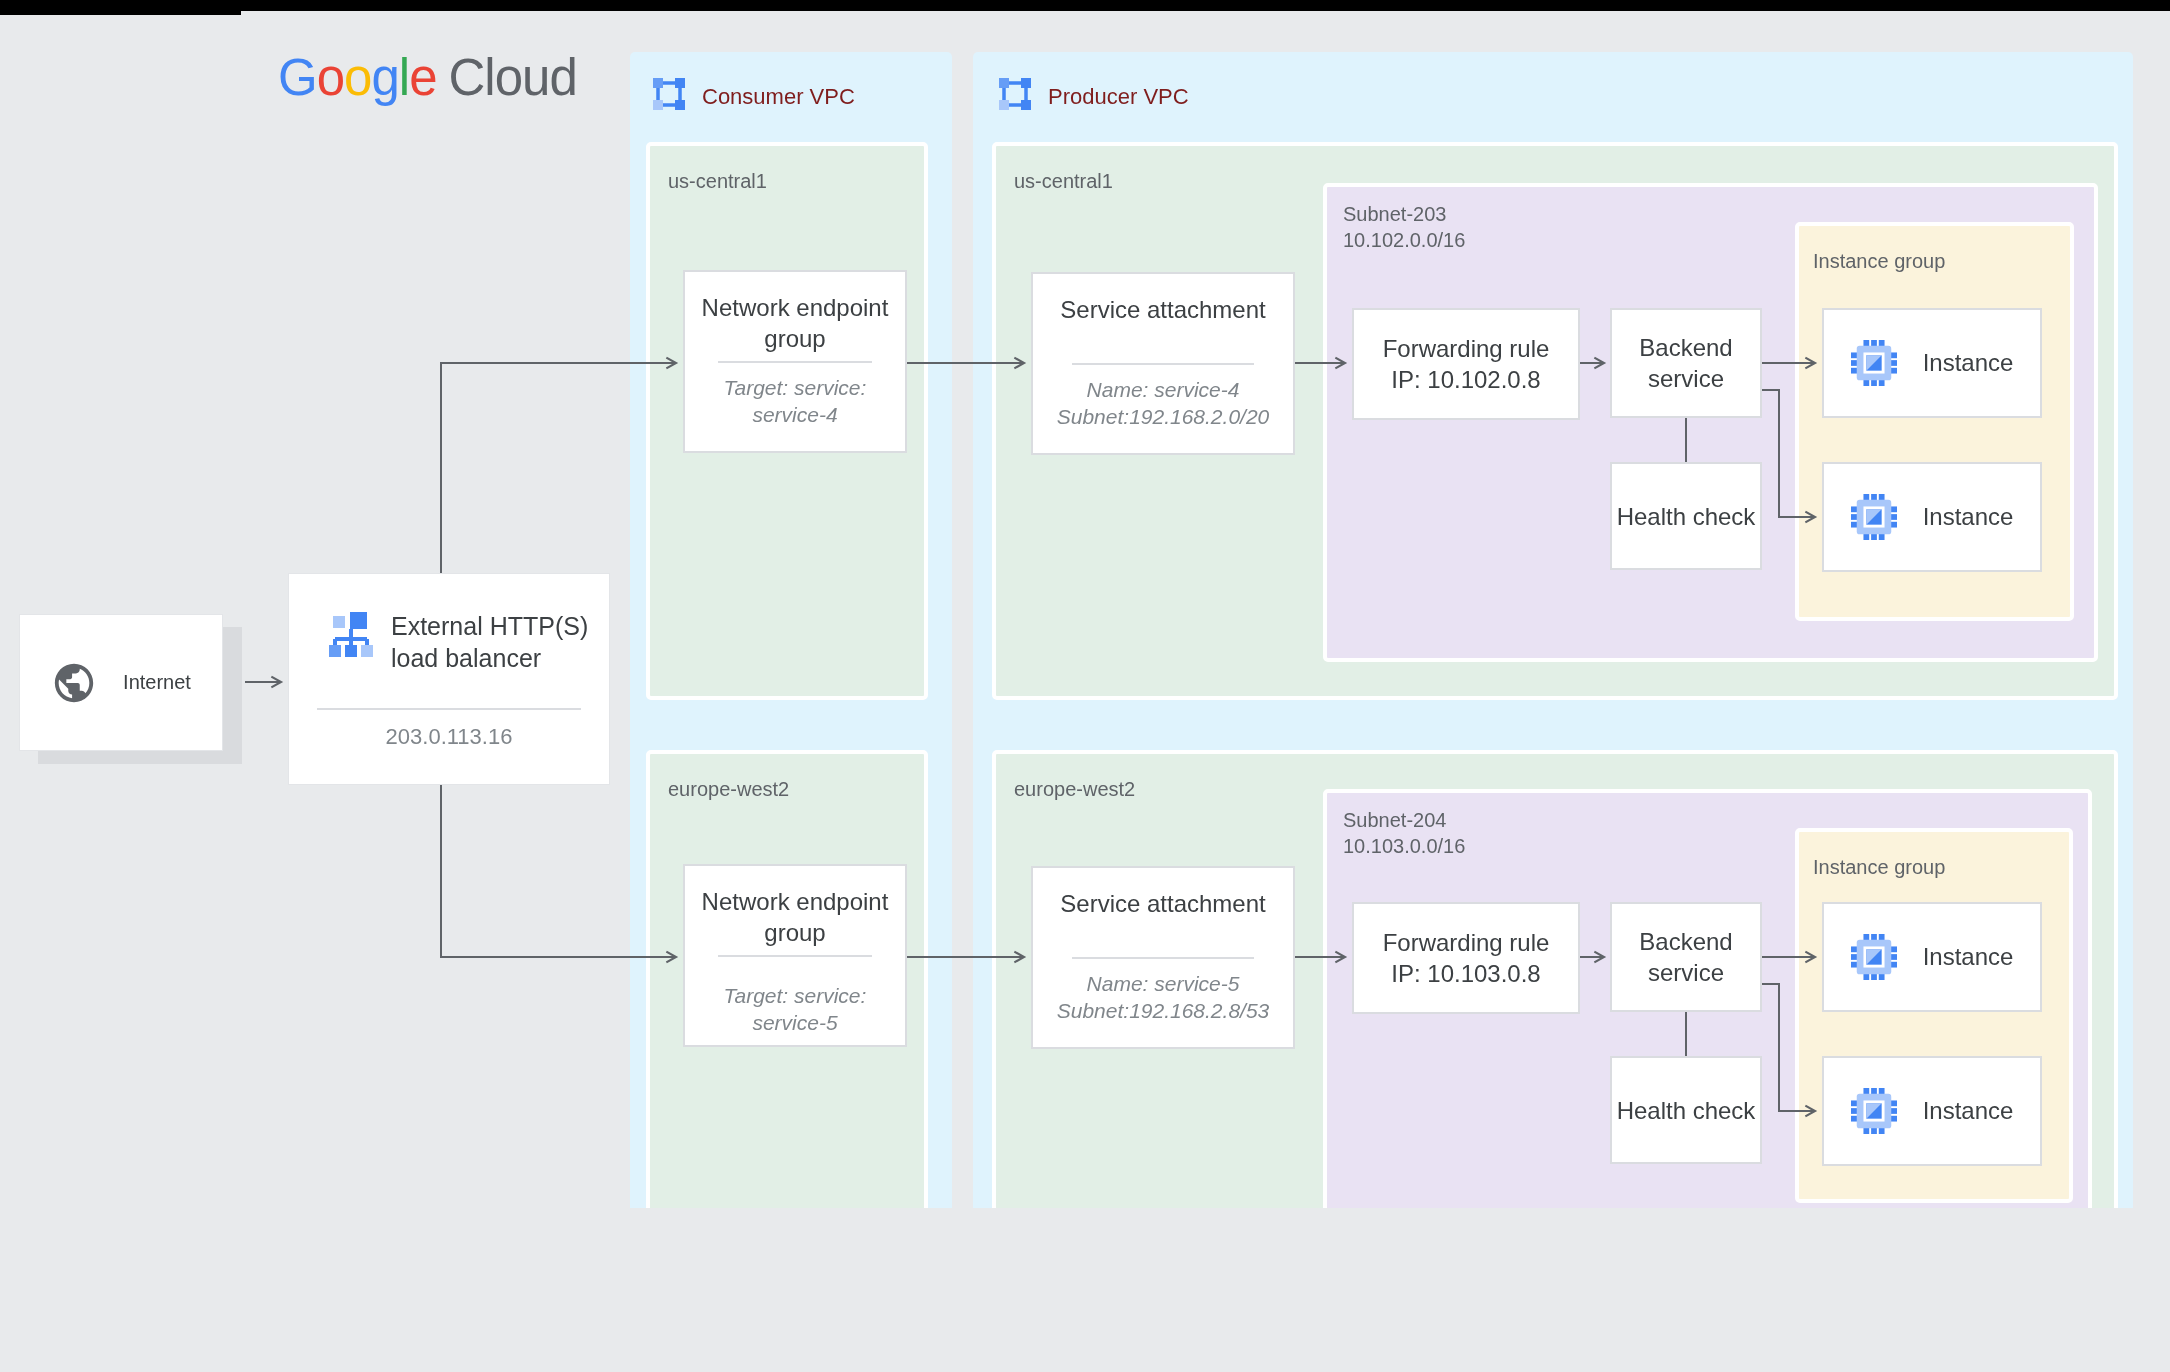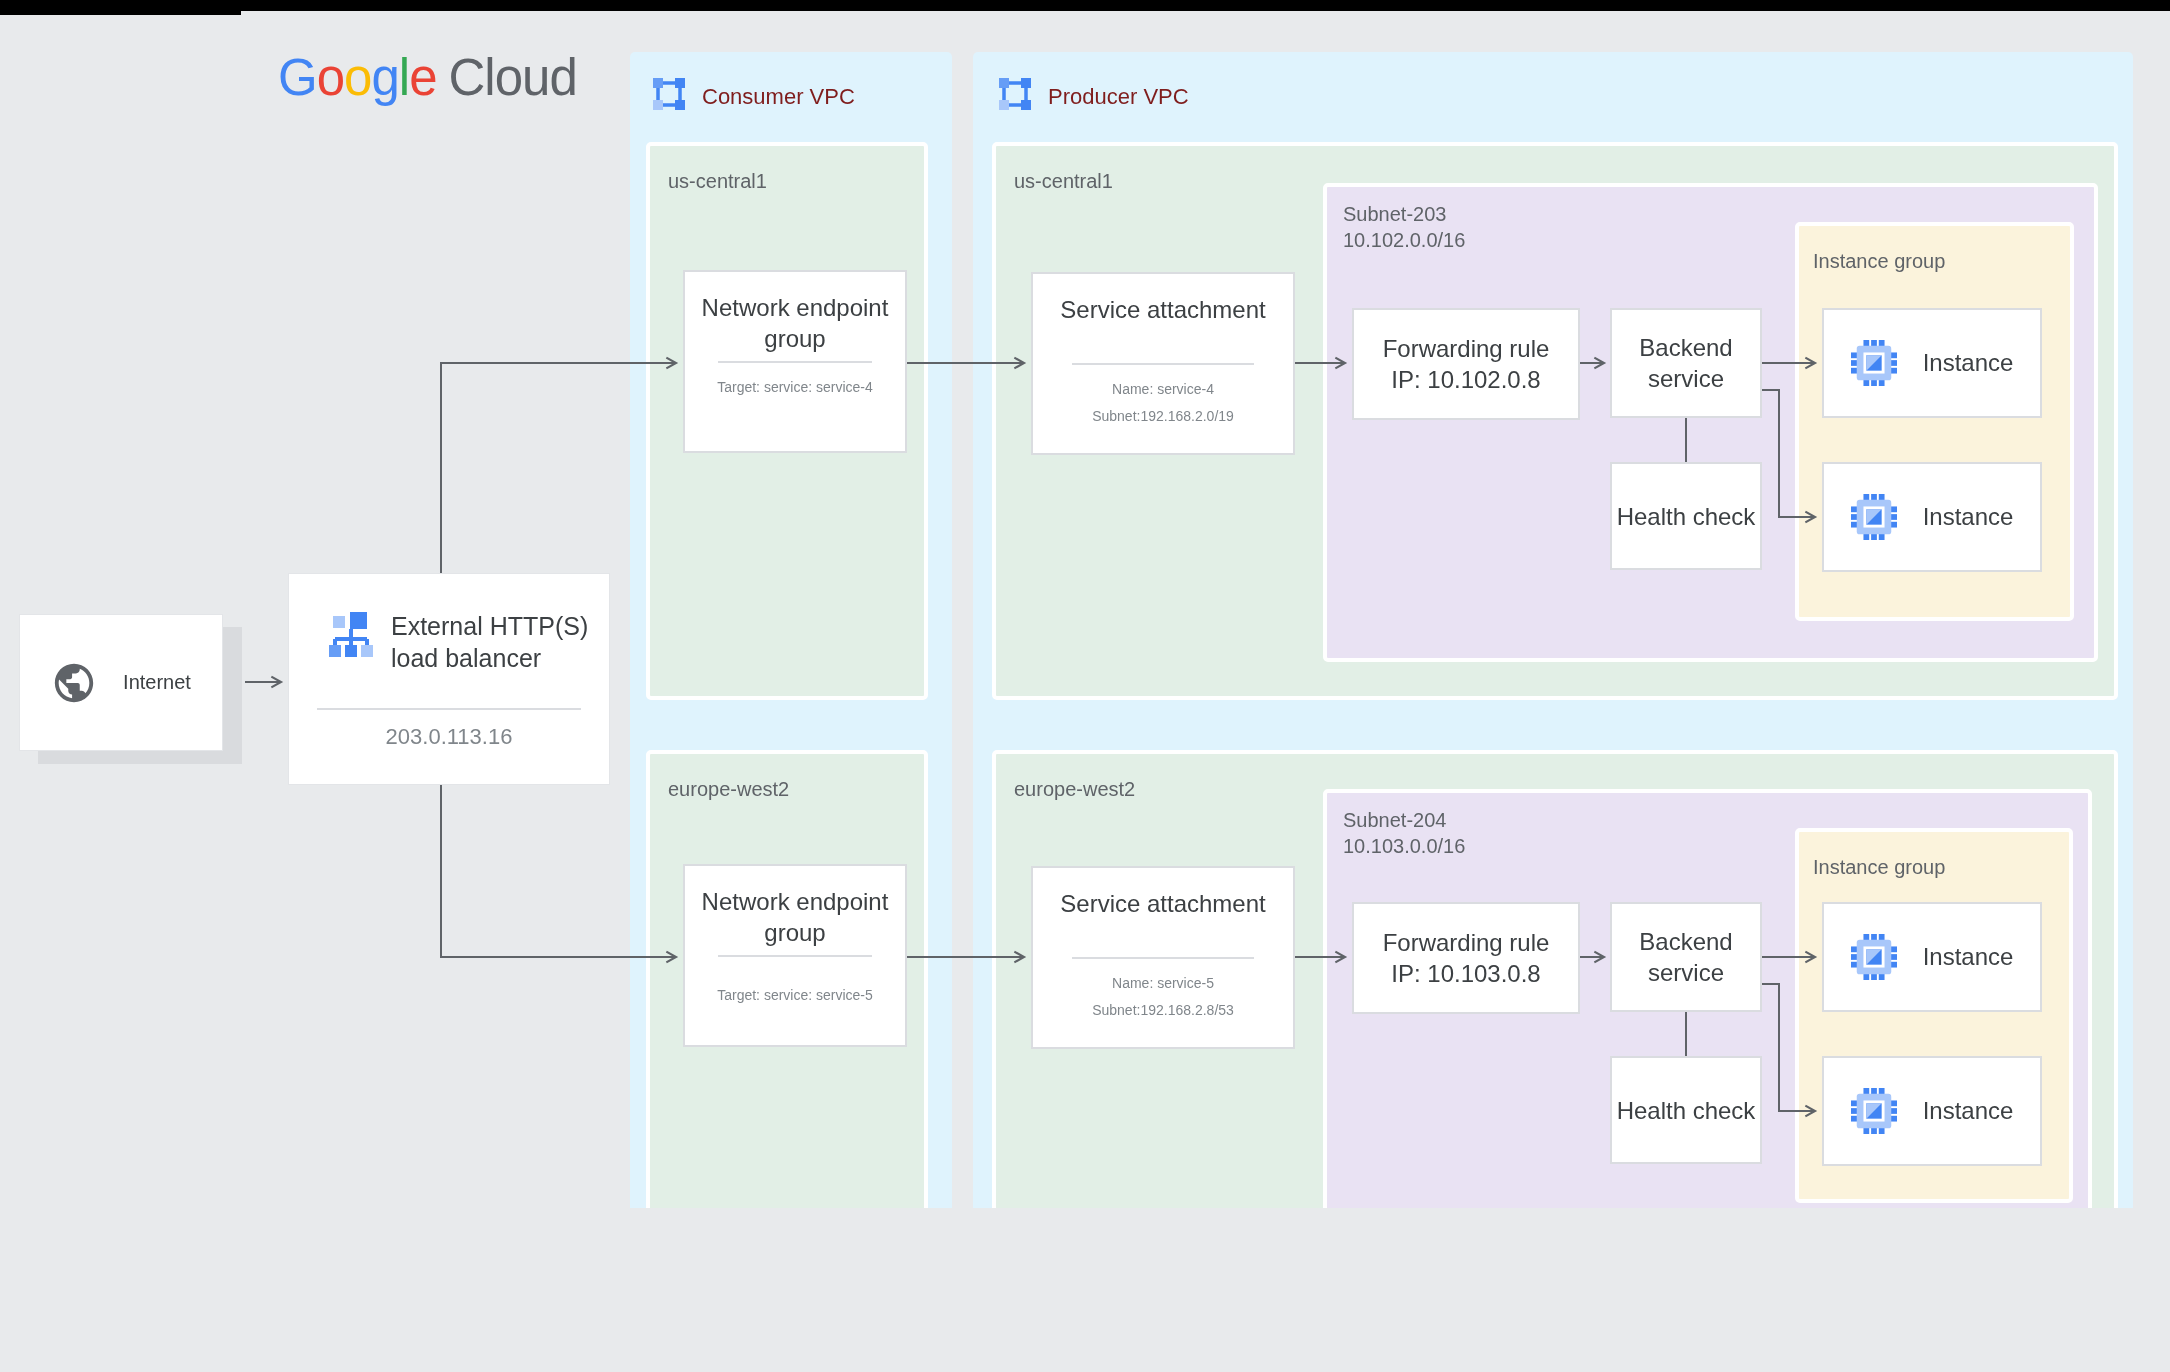--- a/index.html
+++ b/index.html
@@ -7,21 +7,21 @@
          font-family:"Liberation Sans",sans-serif;overflow:hidden;}
   .abs{position:absolute;}
   .vpc{position:absolute;background:#DFF3FD;border-radius:5px;}
   .region{position:absolute;background:#E2EFE6;border:4px solid #fff;border-radius:5px;box-sizing:border-box;}
   .subnet{position:absolute;background:#E9E2F3;border:4px solid #fff;border-radius:5px;box-sizing:border-box;}
   .igroup{position:absolute;background:#FBF3DC;border:4px solid #fff;border-radius:5px;box-sizing:border-box;}
   .card{position:absolute;background:#fff;border:2px solid #DADCE0;box-sizing:border-box;}
   .zlabel{position:absolute;font-size:20px;line-height:26px;color:#5F6368;}
   .vpclabel{position:absolute;font-size:22px;color:#7f1d1d;}
   .ctitle{position:absolute;left:0;right:0;text-align:center;font-size:24px;line-height:31px;color:#3C4043;}
-  .csub{position:absolute;left:0;right:0;text-align:center;font-size:14px;line-height:27px;color:#80868B;}
+  .csub{position:absolute;left:0;right:0;text-align:center;font-size:21px;line-height:27px;color:#80868B;font-style:italic;}
   .cdivider{position:absolute;left:15%;width:70%;height:0;border-top:2px solid #DADCE0;}
   .flexcard{display:flex;align-items:center;justify-content:center;text-align:center;
             font-size:24px;line-height:31px;color:#3C4043;}
   .instcard{display:flex;align-items:center;justify-content:center;gap:26px;
             font-size:24px;color:#3C4043;}
   .topbar{position:absolute;background:#000;}
   .logo{position:absolute;left:278px;top:48px;font-size:51px;letter-spacing:-1px;}
   .logo .l-b{color:#4285F4}.logo .l-r{color:#EA4335}.logo .l-y{color:#FBBC05}.logo .l-g{color:#34A853}
   .logo .cloud{color:#5F6368;margin-left:12px;}
   .overlay{position:absolute;left:0;top:0;pointer-events:none;}
@@ -122,21 +122,21 @@
   <div class="card" style="left:683px;top:864px;width:224px;height:183px;">
     <div class="ctitle" style="top:20px;">Network endpoint group</div>
     <div class="cdivider" style="top:89px;"></div>
     <div class="csub" style="top:116px;">Target: service: service-5</div>
   </div>
 
   <div class="card" style="left:1031px;top:272px;width:264px;height:183px;">
     <div class="ctitle" style="top:20px;">Service attachment</div>
     <div class="cdivider" style="top:89px;"></div>
     <div class="csub" style="top:102px;">Name: service-4</div>
-    <div class="csub" style="top:129px;">Subnet:192.168.2.0/19</div>
+    <div class="csub" style="top:129px;">Subnet:192.168.2.0/20</div>
   </div>
   <div class="card" style="left:1031px;top:866px;width:264px;height:183px;">
     <div class="ctitle" style="top:20px;">Service attachment</div>
     <div class="cdivider" style="top:89px;"></div>
     <div class="csub" style="top:102px;">Name: service-5</div>
     <div class="csub" style="top:129px;">Subnet:192.168.2.8/53</div>
   </div>
 
   <div class="card flexcard" style="left:1352px;top:308px;width:228px;height:112px;">
     <div>

